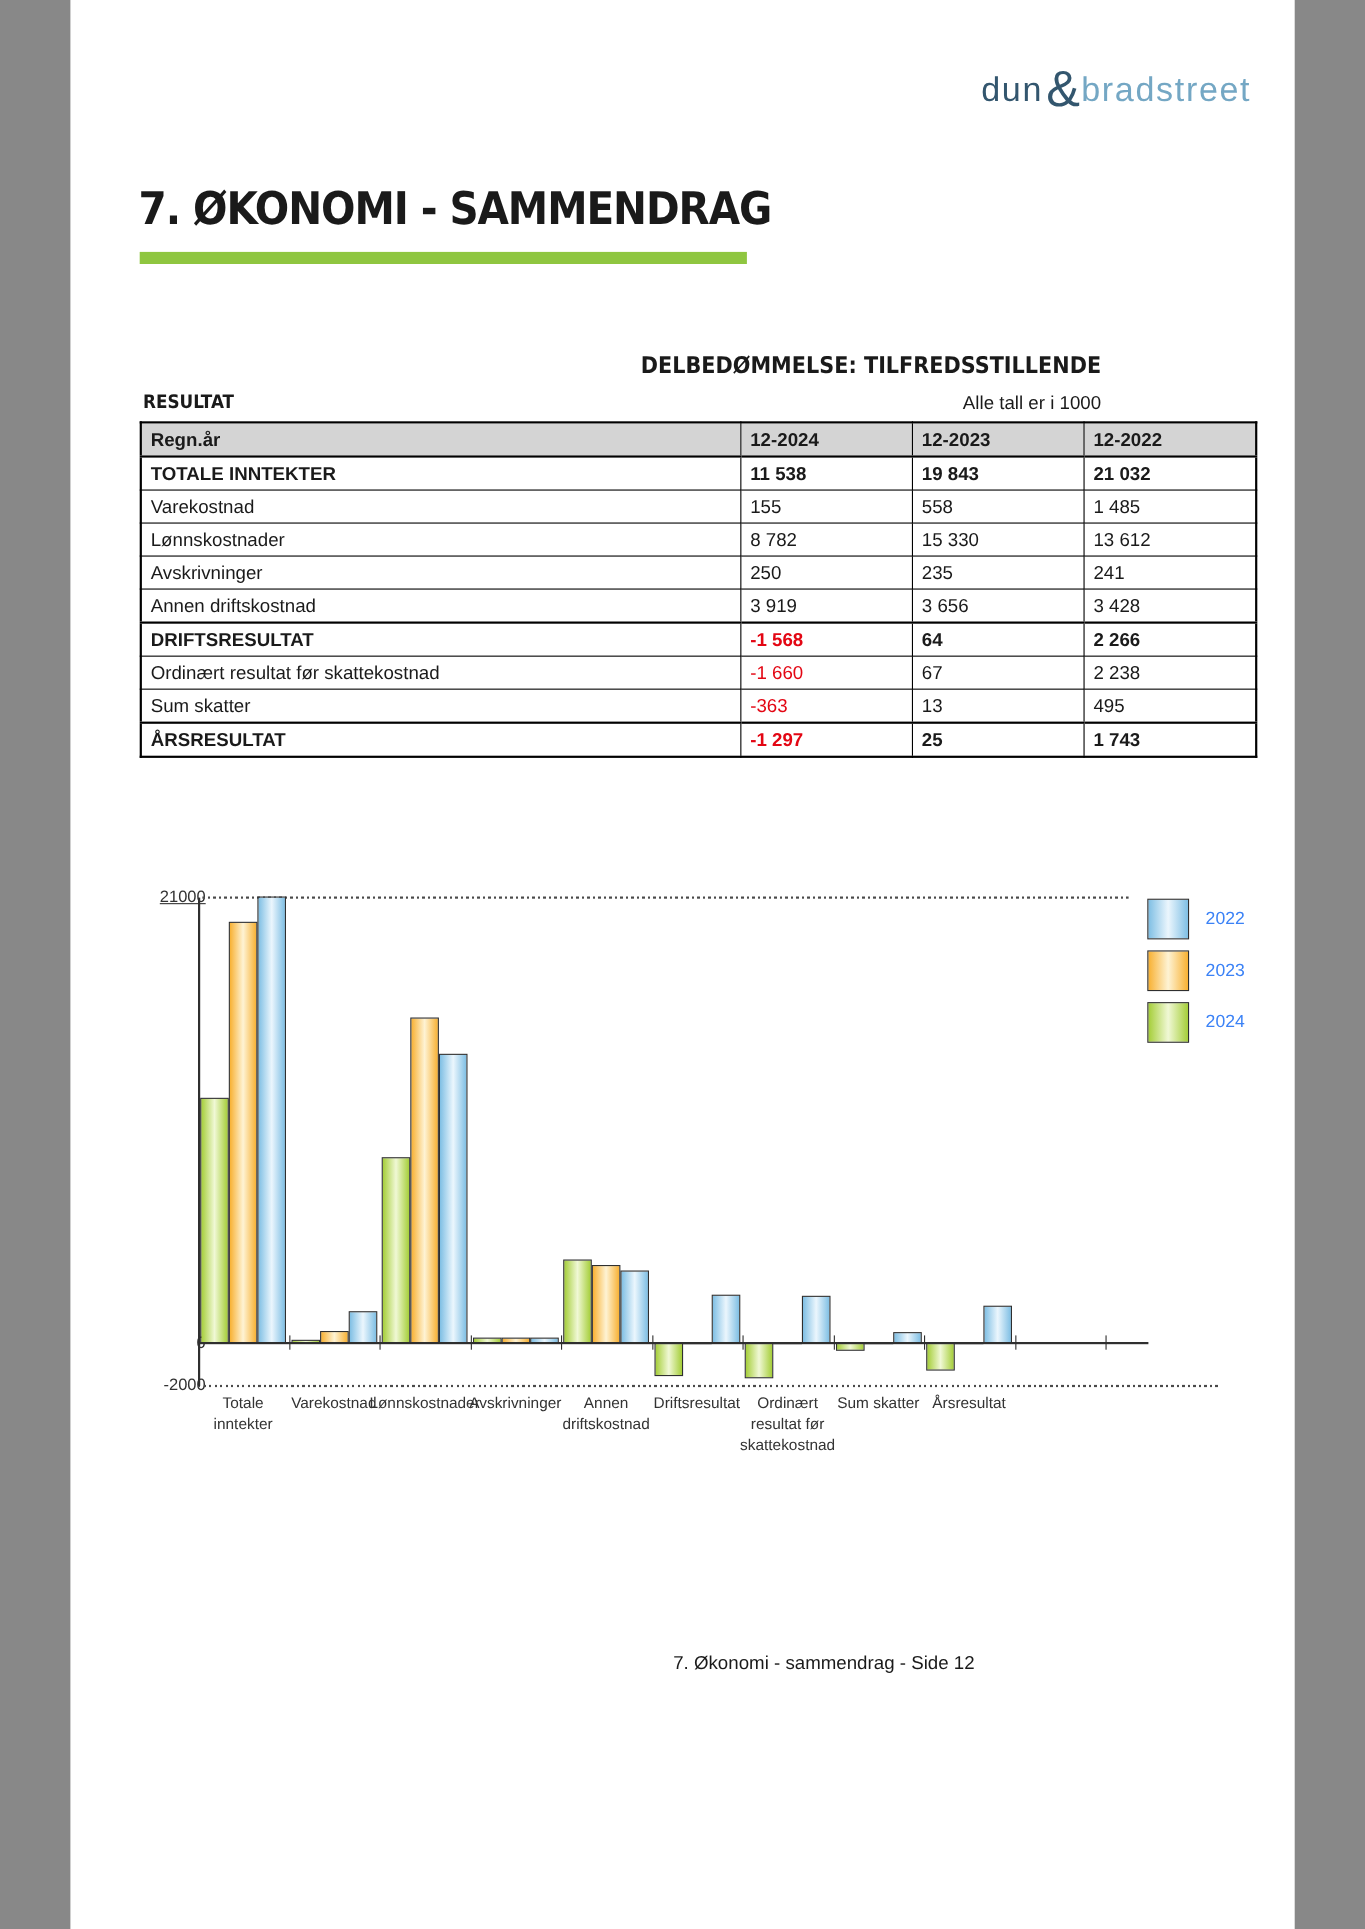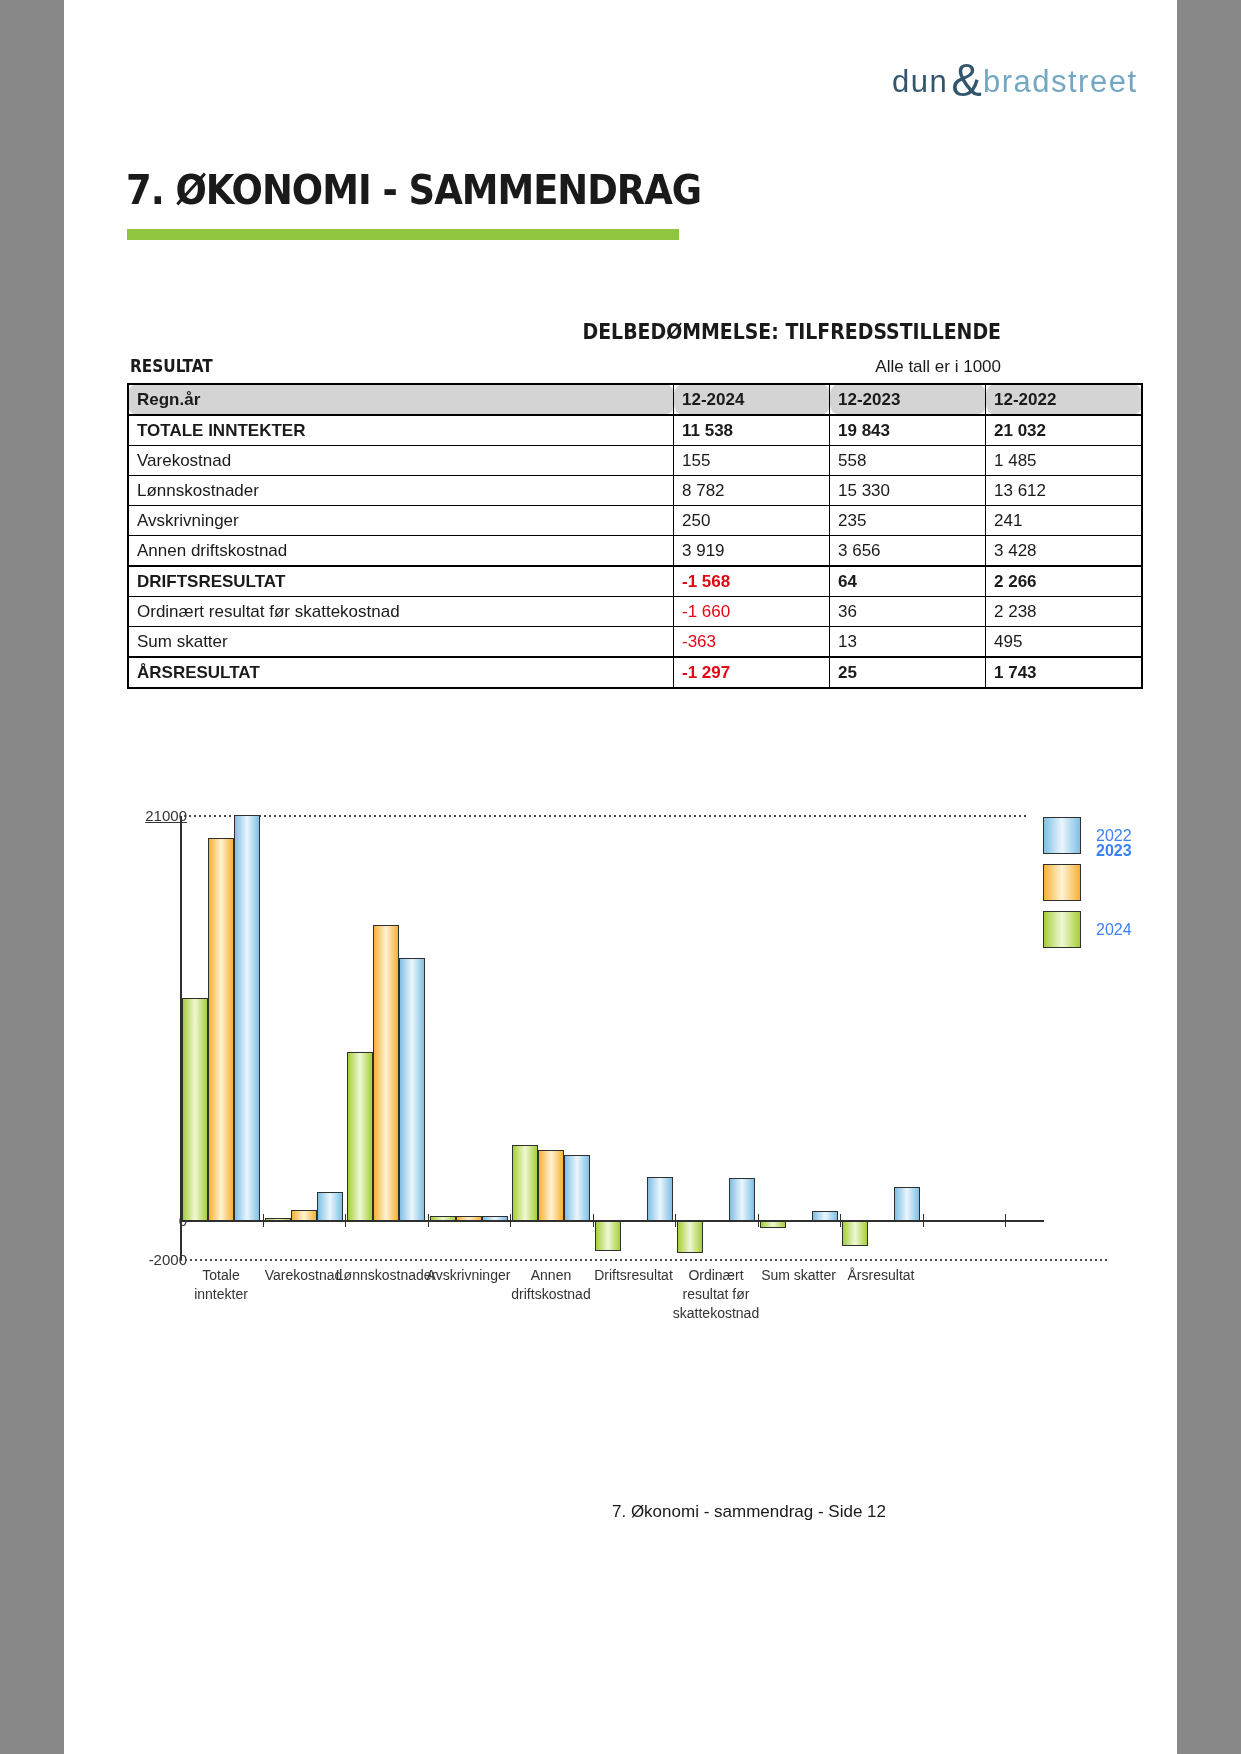--- a/index.html
+++ b/index.html
@@ -31,21 +31,21 @@
     font-size:17px; font-weight:bold;
   }
   .units-note { position:absolute; right:176px; top:357px; font-size:17px; }
   
   table.results {
     position:absolute; left:63px; top:383px; width:1002px;
     border-collapse:collapse; font-size:17px; table-layout:fixed;
     border:2px solid #000;
   }
   .results th, .results td { border:1px solid #000; height:29px; padding:0 8px; overflow:hidden; white-space:nowrap; }
-  .results thead th { background:var(--th-bg); border-bottom-width:2px; font-weight:bold;border-radius:10px; }
+  .results thead th { background:var(--th-bg); border-bottom-width:2px; font-weight:bold; }
   .results .col-label { text-align:left; width:528px; }
   .results .num { text-align:left; width:139px; }
   .results tr.bold td { font-weight:bold; border-top-width:2px; }
   .results td.neg { color:var(--neg); }
   
   #chart-layer { position:absolute; left:0; top:0; width:1241px; height:1754px; }
   .absline { position:absolute; background:#2f2f2f; }
   .dotline { position:absolute; height:2px;
     background-image:repeating-linear-gradient(to right,#4a4a4a 0 2px,transparent 2px 5px); }
   .bar { position:absolute; box-sizing:border-box; border:1px solid #2f2f2f; }
@@ -116,21 +116,21 @@
         </tr>
         <tr class="bold">
           <td class="col-label">DRIFTSRESULTAT</td>
           <td class="num neg">-1 568</td>
           <td class="num">64</td>
           <td class="num">2 266</td>
         </tr>
         <tr>
           <td class="col-label">Ordinært resultat før skattekostnad</td>
           <td class="num neg">-1 660</td>
-          <td class="num">36</td>
+          <td class="num">67</td>
           <td class="num">2 238</td>
         </tr>
         <tr>
           <td class="col-label">Sum skatter</td>
           <td class="num neg">-363</td>
           <td class="num">13</td>
           <td class="num">495</td>
         </tr>
         <tr class="bold">
           <td class="col-label">ÅRSRESULTAT</td>
@@ -183,21 +183,21 @@
       <div class="bar" style="left: 665px; width: 26px; height: 43.1614px; top: 1177.84px; background: linear-gradient(to right, rgb(127, 191, 228) 0%, rgb(235, 246, 253) 50%, rgb(127, 191, 228) 100%);"></div>
       <div class="bar" style="left: 695.5px; width: 26px; height: 7.00071px; top: 1221px; background: linear-gradient(to right, rgb(165, 206, 57) 0%, rgb(240, 248, 213) 50%, rgb(165, 206, 57) 100%);"></div>
       <div class="bar" style="left: 721.5px; width: 26px; height: 1px; top: 1220px; background: linear-gradient(to right, rgb(248, 177, 51) 0%, rgb(254, 243, 212) 50%, rgb(248, 177, 51) 100%);"></div>
       <div class="bar" style="left: 747.5px; width: 26px; height: 9.54643px; top: 1211.45px; background: linear-gradient(to right, rgb(127, 191, 228) 0%, rgb(235, 246, 253) 50%, rgb(127, 191, 228) 100%);"></div>
       <div class="bar" style="left: 778px; width: 26px; height: 25.0136px; top: 1221px; background: linear-gradient(to right, rgb(165, 206, 57) 0%, rgb(240, 248, 213) 50%, rgb(165, 206, 57) 100%);"></div>
       <div class="bar" style="left: 804px; width: 26px; height: 1px; top: 1220px; background: linear-gradient(to right, rgb(248, 177, 51) 0%, rgb(254, 243, 212) 50%, rgb(248, 177, 51) 100%);"></div>
       <div class="bar" style="left: 830px; width: 26px; height: 33.615px; top: 1187.38px; background: linear-gradient(to right, rgb(127, 191, 228) 0%, rgb(235, 246, 253) 50%, rgb(127, 191, 228) 100%);"></div>
       <div class="legend-box" style="left: 979px; top: 817px; background: linear-gradient(to right, rgb(127, 191, 228) 0%, rgb(235, 246, 253) 50%, rgb(127, 191, 228) 100%);"></div>
       <div class="legend-label" style="left: 1032px; top: 827px;">2022</div>
       <div class="legend-box" style="left: 979px; top: 864px; background: linear-gradient(to right, rgb(248, 177, 51) 0%, rgb(254, 243, 212) 50%, rgb(248, 177, 51) 100%);"></div>
-      <div class="legend-label" style="left: 1032px; top: 842px; font-weight: bold;">2023</div>
+      <div class="legend-label" style="left: 1032px; top: 874px;">2023</div>
       <div class="legend-box" style="left: 979px; top: 911px; background: linear-gradient(to right, rgb(165, 206, 57) 0%, rgb(240, 248, 213) 50%, rgb(165, 206, 57) 100%);"></div>
       <div class="legend-label" style="left: 1032px; top: 921px;">2024</div>
       <div class="xlab" style="left: 91px; top: 1266px;"><span>Totale</span><br><span>inntekter</span></div>
       <div class="xlab" style="left: 173.5px; top: 1266px;"><span>Varekostnad</span></div>
       <div class="xlab" style="left: 256px; top: 1266px;"><span>Lønnskostnader</span></div>
       <div class="xlab" style="left: 338.5px; top: 1266px;"><span>Avskrivninger</span></div>
       <div class="xlab" style="left: 421px; top: 1266px;"><span>Annen</span><br><span>driftskostnad</span></div>
       <div class="xlab" style="left: 503.5px; top: 1266px;"><span>Driftsresultat</span></div>
       <div class="xlab" style="left: 586px; top: 1266px;"><span>Ordinært</span><br><span>resultat før</span><br><span>skattekostnad</span></div>
       <div class="xlab" style="left: 668.5px; top: 1266px;"><span>Sum skatter</span></div>

